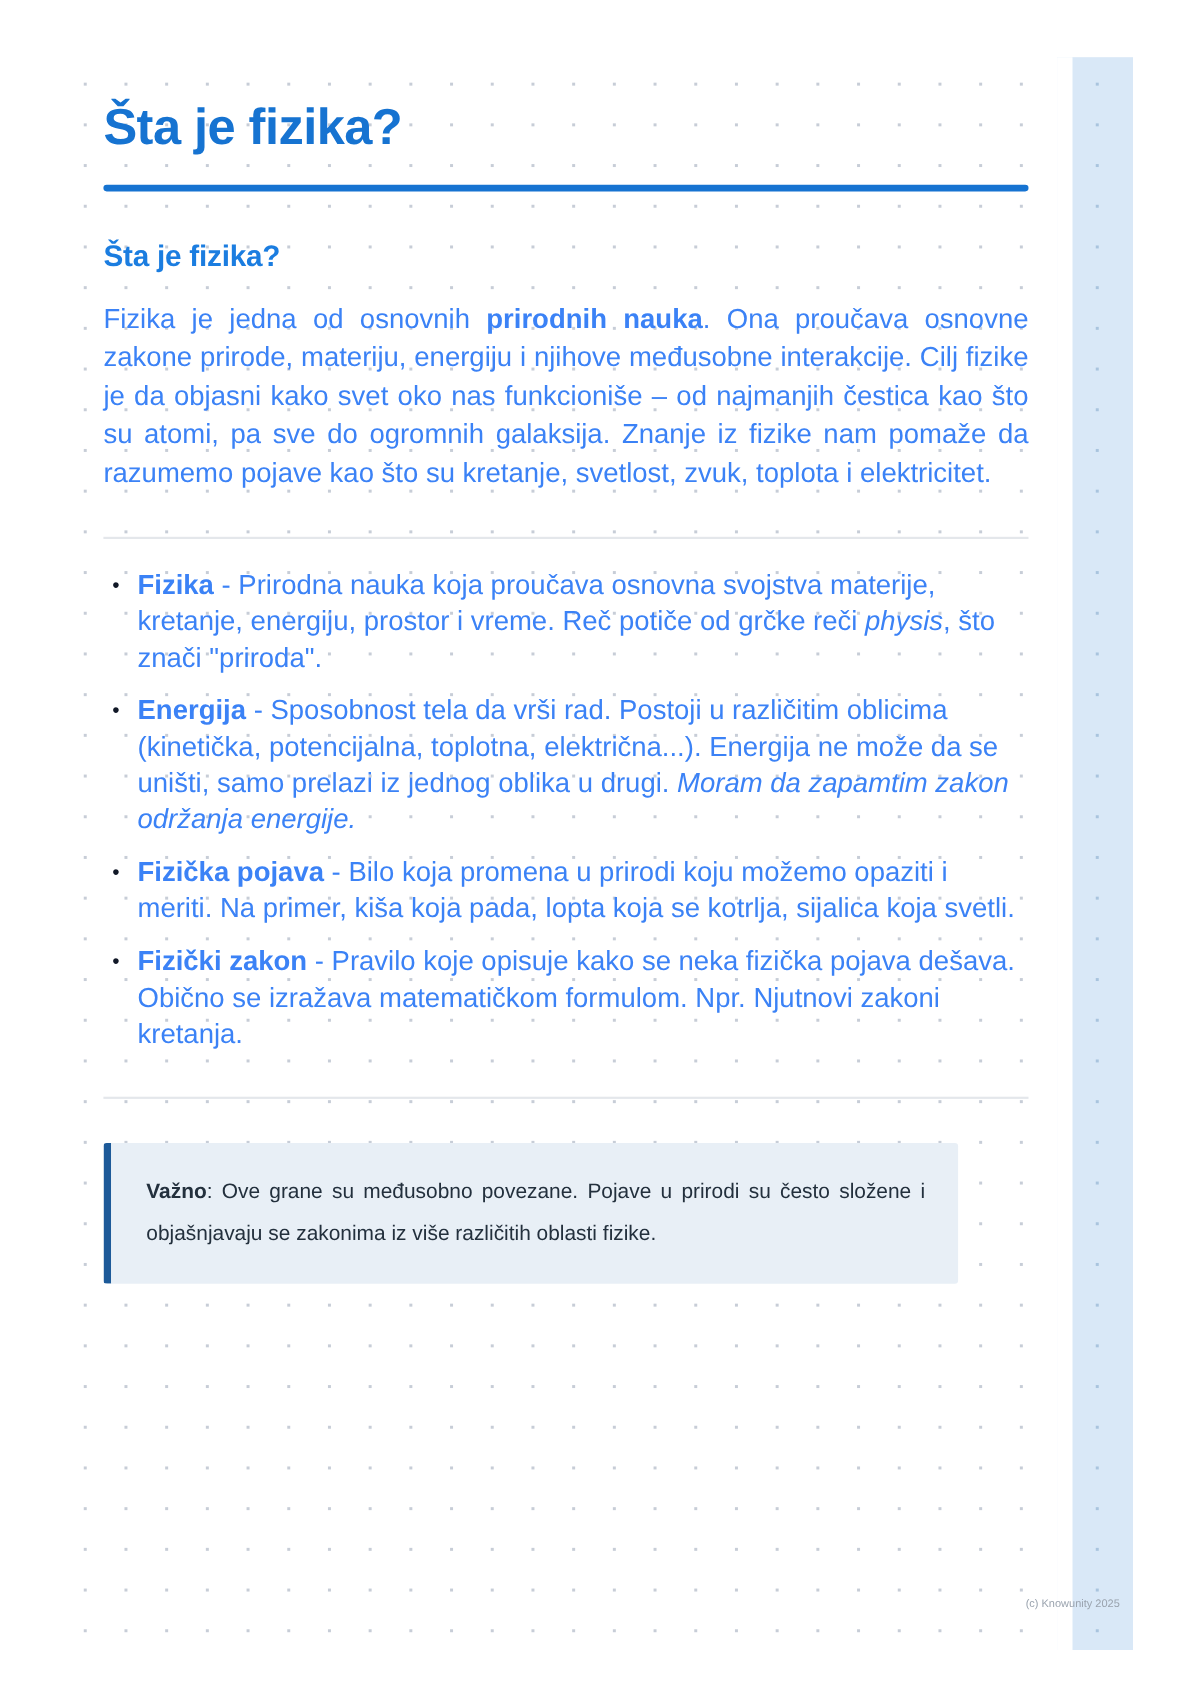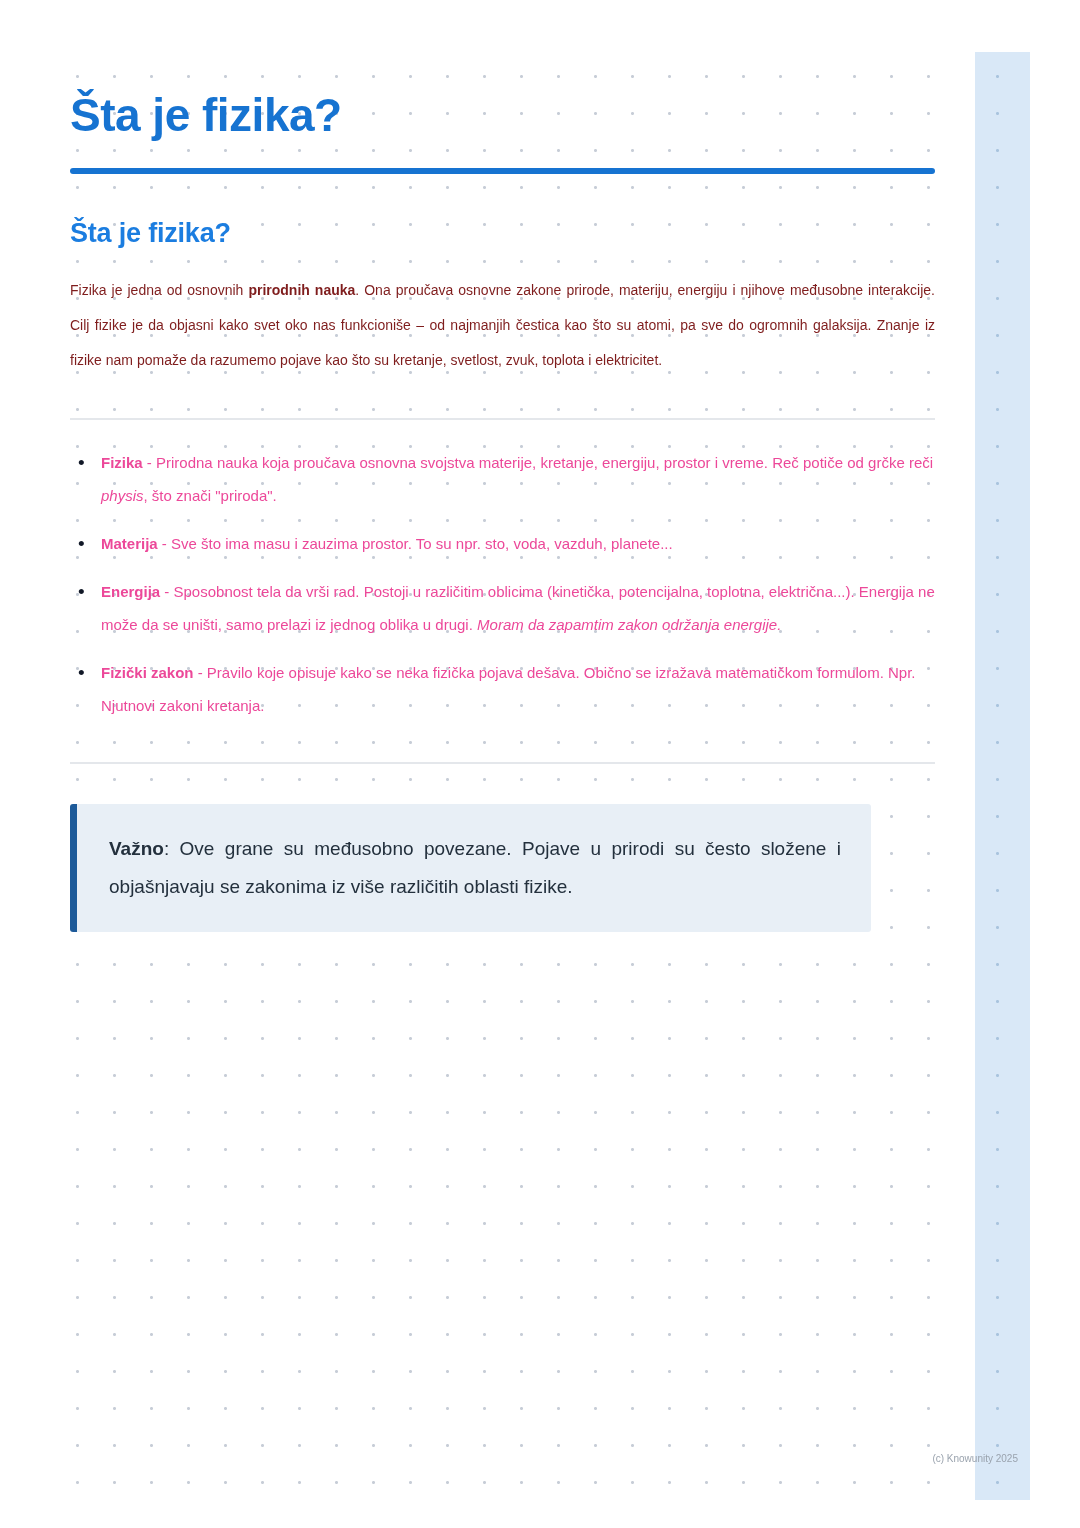--- a/index.html
+++ b/index.html
@@ -27,21 +27,21 @@
     background-color: #d9e8f7;
     background-image: radial-gradient(#a9c4de 1.3px, rgba(0,0,0,0) 1.6px);
     background-size: 37px 37px;
     background-position: 4px 6px;
     border-left: 14px solid #ffffff;
     z-index: 1;
   }
   .content {
     position: relative;
     z-index: 2;
-    padding: 88px 145px 0 70px;
+    padding: 88px 145px 0 94px;
   }
   h1.title {
     color: #1673d1;
     font-size: 46px;
     font-weight: 700;
     letter-spacing: -0.5px;
   }
   .rule {
     height: 6px;
     background: #1673d1;
@@ -50,43 +50,43 @@
   }
   h2.section-heading {
     color: #1b7de0;
     font-size: 27px;
     font-weight: 700;
     margin-top: 44px;
     margin-bottom: 24px;
     letter-spacing: -0.2px;
   }
   p.body-text {
-    font-size: 14px;
+    font-size: 25px;
     line-height: 35px;
-    color: #7f1d1d;
+    color: #3b82f6;
   }
   p.just { text-align: justify; }
   .b { font-weight: 700; }
   .i { font-style: italic; }
   hr.divider {
     border: none;
     border-top: 2px solid #e4e7eb;
     margin: 40px 0 0 0;
   }
   ul.def-list {
     list-style: none;
     margin-top: 26px;
   }
   ul.def-list li {
     position: relative;
     padding-left: 31px;
-    font-size: 15px;
+    font-size: 25px;
     line-height: 33px;
     margin-bottom: 15px;
-    color: #ec4899;
+    color: #3b82f6;
   }
   ul.def-list li::before {
     content: "•";
     position: absolute;
     left: 8px;
     top: 0;
     font-size: 19px;
     color: #111827;
   }
   .callout {
@@ -126,22 +126,22 @@
   <section>
     <h2 class="section-heading">Šta je fizika?</h2>
     <p class="body-text just"><span>Fizika je jedna od osnovnih </span><span class="b">prirodnih nauka</span><span>. Ona proučava osnovne zakone prirode, materiju, energiju i njihove međusobne interakcije. Cilj fizike je da objasni kako svet oko nas funkcioniše – od najmanjih čestica kao što su atomi, pa sve do ogromnih galaksija. Znanje iz fizike nam pomaže da razumemo pojave kao što su kretanje, svetlost, zvuk, toplota i elektricitet.</span></p>
   </section>
 
   <hr class="divider">
 
   <section>
     <ul class="def-list">
       <li><span class="b">Fizika</span><span> - Prirodna nauka koja proučava osnovna svojstva materije, kretanje, energiju, prostor i vreme. Reč potiče od grčke reči </span><span class="i">physis</span><span>, što znači "priroda".</span></li>
-      <li><span class="b">Materija</span><span> - Sve što ima masu i zauzima prostor. To su npr. sto, voda, vazduh, planete...</span></li>
       <li><span class="b">Energija</span><span> - Sposobnost tela da vrši rad. Postoji u različitim oblicima (kinetička, potencijalna, toplotna, električna...). Energija ne može da se uništi, samo prelazi iz jednog oblika u drugi. </span><span class="i">Moram da zapamtim zakon održanja energije.</span></li>
+      <li><span class="b">Fizička pojava</span><span> - Bilo koja promena u prirodi koju možemo opaziti i meriti. Na primer, kiša koja pada, lopta koja se kotrlja, sijalica koja svetli.</span></li>
       <li><span class="b">Fizički zakon</span><span> - Pravilo koje opisuje kako se neka fizička pojava dešava. Obično se izražava matematičkom formulom. Npr. Njutnovi zakoni kretanja.</span></li>
     </ul>
   </section>
 
   <hr class="divider">
 
   <section>
     <div class="callout">
       <p><span class="b">Važno</span><span>: Ove grane su međusobno povezane. Pojave u prirodi su često složene i objašnjavaju se zakonima iz više različitih oblasti fizike.</span></p>
     </div>

